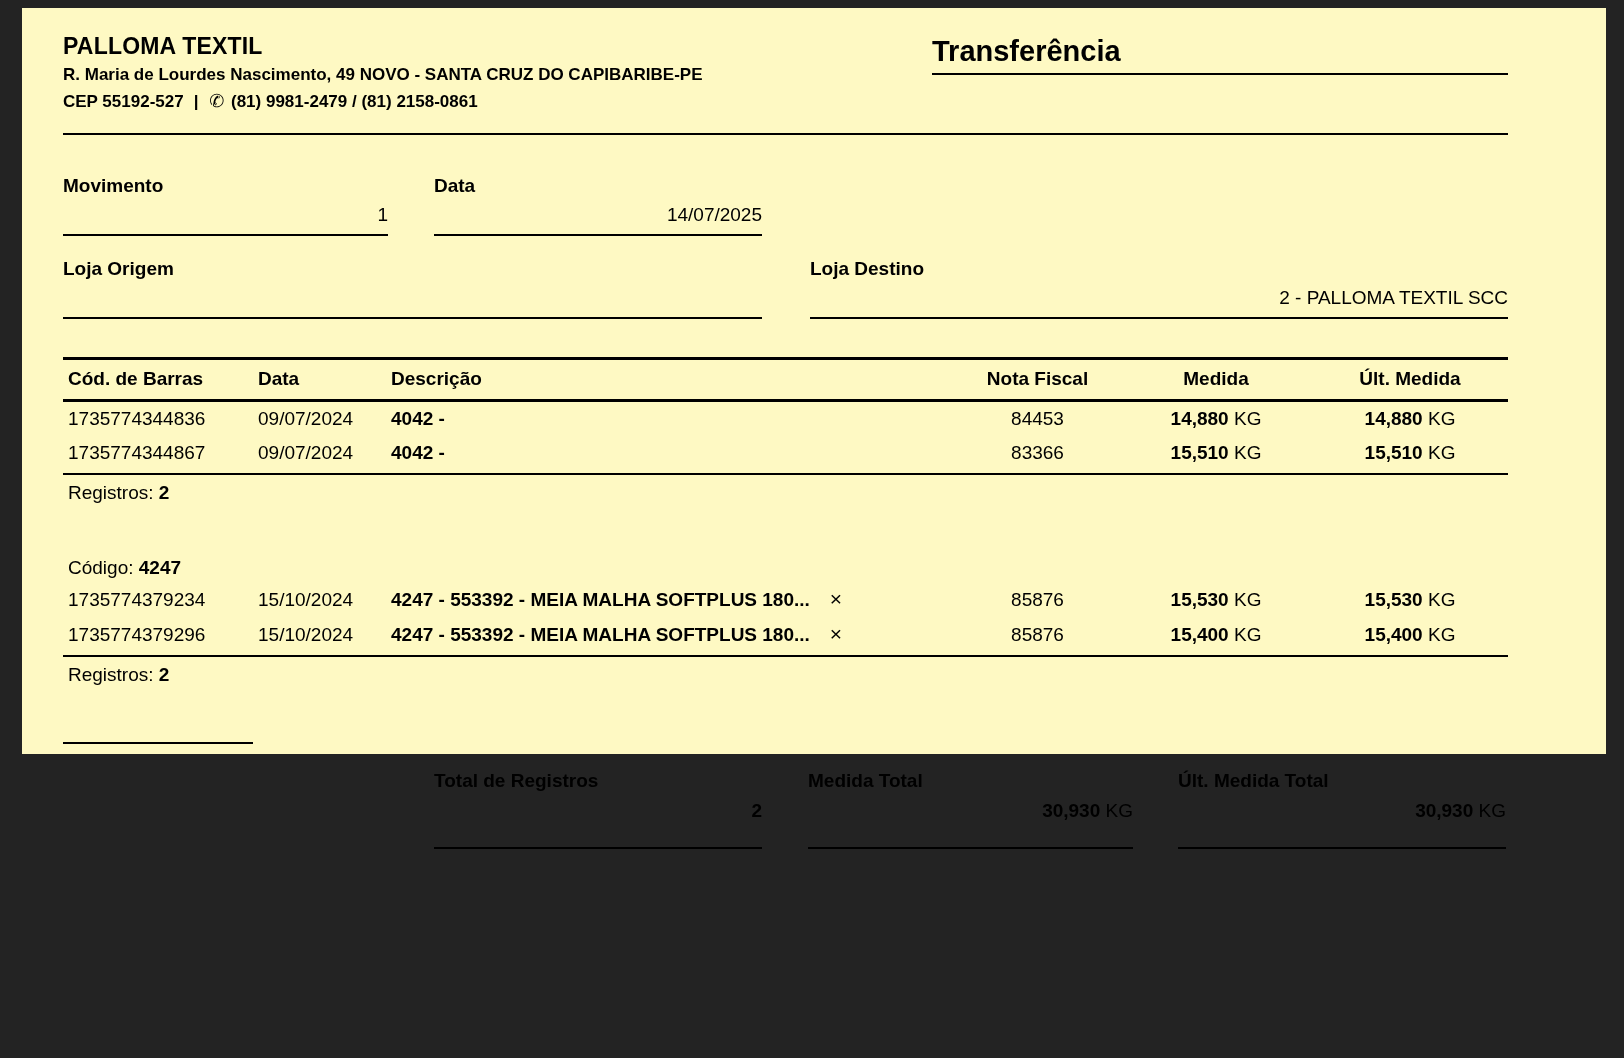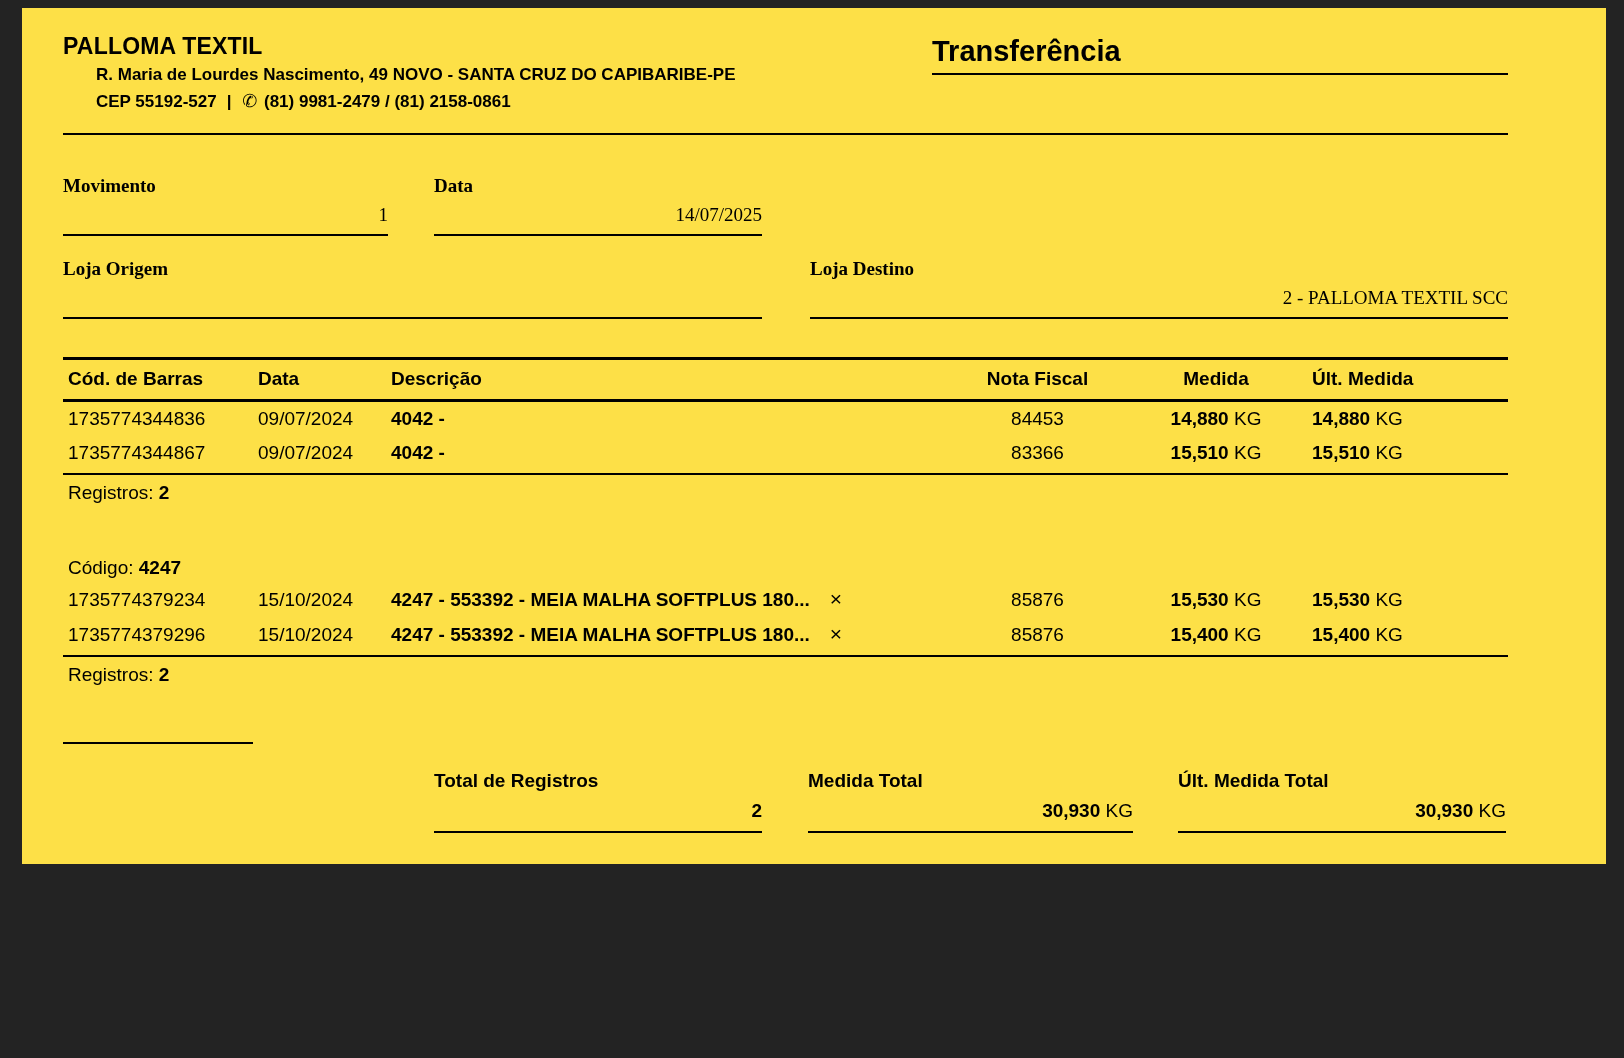--- a/index.html
+++ b/index.html
@@ -6,39 +6,39 @@
   html,body { width:1624px; height:1058px; }
   body {
     background:#232323;
     font-family:"Liberation Sans", sans-serif;
     color:#000;
     position:relative;
     overflow:hidden;
   }
   .page {
     position:absolute; left:22px; top:8px;
-    width:1584px; height:856px;
-    background:#fde047;
+    width:1584px; height:746px;
+    background:#fef9c3;
   }
   .content { padding:25px 98px 0 41px; }
 
   
   .header-row { display:flex; justify-content:space-between; align-items:flex-start; }
   .company-name { font-size:23px; font-weight:bold; letter-spacing:0.2px; }
-  .company-line { font-size:17px; font-weight:bold; margin-top:5px;margin-left:33px; }
+  .company-line { font-size:17px; font-weight:bold; margin-top:5px; }
   .phone-sep { font-weight:bold; padding:0 6px 0 10px; }
   .phone-icon { font-weight:normal; font-size:18px; padding-right:2px; }
   .doc-title {
     width:576px; font-size:29px; font-weight:bold;
     border-bottom:2px solid #000; padding-bottom:5px; margin-top:2px;
   }
   .top-rule { border-top:2px solid #000; margin-top:21px; }
 
   
-  .fields-row { display:flex;font-family:Liberation Serif, serif; }
+  .fields-row { display:flex; }
   .row-1 { margin-top:40px; }
   .row-2 { margin-top:22px; }
   .field { border-bottom:2px solid #000; padding-bottom:7px; }
   .field .f-label { font-size:19px; font-weight:bold; }
   .field .f-value { font-size:19px; text-align:right; margin-top:7px; min-height:23px; }
   .f-movimento { width:325px; margin-right:46px; }
   .f-data { width:328px; }
   .f-origem { width:699px; margin-right:48px; }
   .f-destino { width:698px; }
 
@@ -47,36 +47,36 @@
   .t-row { display:flex; align-items:baseline; }
   .t-head {
     border-top:3px solid #000; border-bottom:3px solid #000;
     font-weight:bold; padding:8px 0 9px 0;
   }
   .c-barcode { width:195px; padding-left:5px; }
   .c-date   { width:133px; }
   .c-desc   { flex:1; display:flex; align-items:baseline; }
   .c-nf     { width:165px; text-align:center; }
   .c-medida { width:192px; text-align:center; }
-  .c-ult    { width:196px; text-align:left; }
+  .c-ult    { width:196px; text-align:center; }
   .t-body-row { padding:6px 0; }
   .desc-text { font-weight:bold; }
   .x-mark { font-weight:normal; font-size:21px; margin-left:20px; line-height:1; }
   .kg-num { font-weight:bold; }
   .group-code { padding:9px 0 3px 5px; }
   .group-code b, .registros b { font-weight:bold; }
   .group-sep { border-top:2px solid #000; margin-top:3px; }
   .registros { padding:7px 0 0 5px; font-size:19px; }
   .group-2 { margin-top:44px; }
 
   .short-line { width:190px; border-top:2px solid #000; margin-top:56px; }
 
   
   .totals-row { display:flex; margin-top:26px; margin-left:371px; }
-  .total-field { border-bottom:2px solid #000; padding-bottom:8px; }
+  .total-field { border-bottom:2px solid #000; padding-bottom:24px; }
   .total-field .f-label { font-size:19px; font-weight:bold; }
   .total-field .f-value { font-size:19px; text-align:right; margin-top:8px; font-weight:bold; min-height:23px; }
   .total-field .unit { font-weight:normal; }
   .tf-registros { width:328px; margin-right:46px; }
   .tf-medida { width:325px; margin-right:45px; }
   .tf-ult { width:328px; }
 </style>
 </head>
 <body>
 

